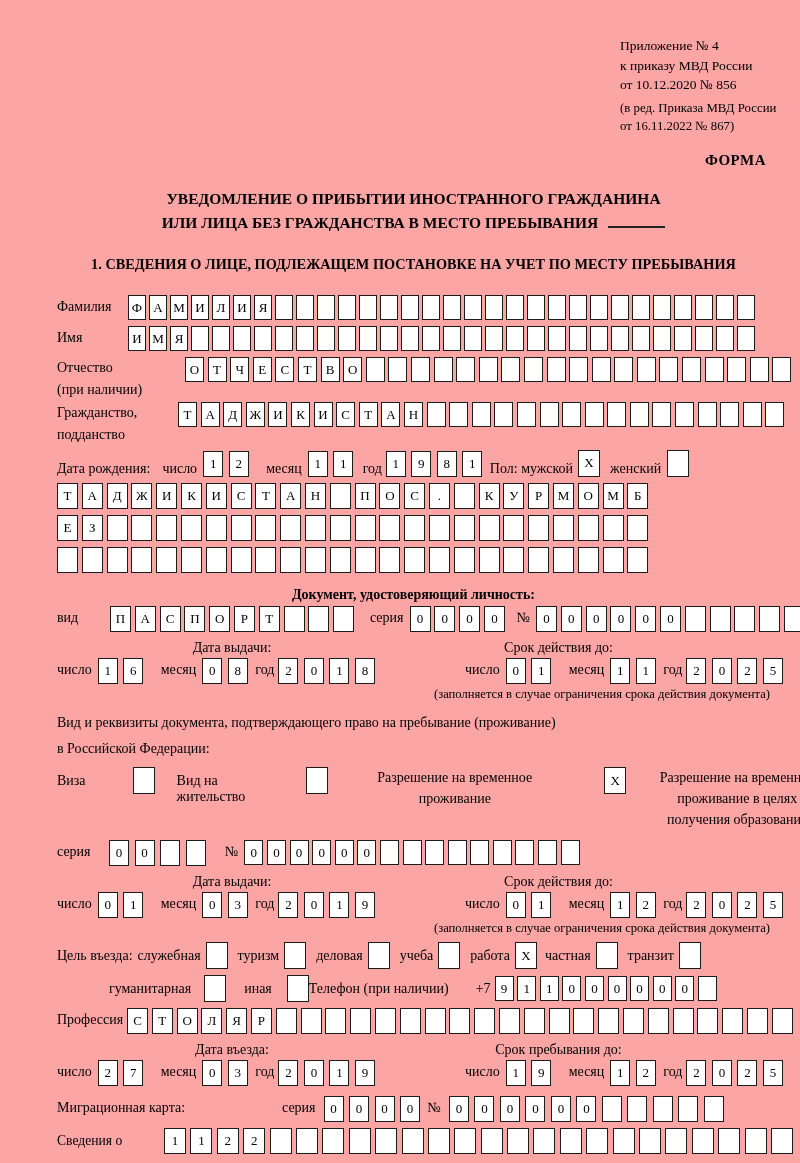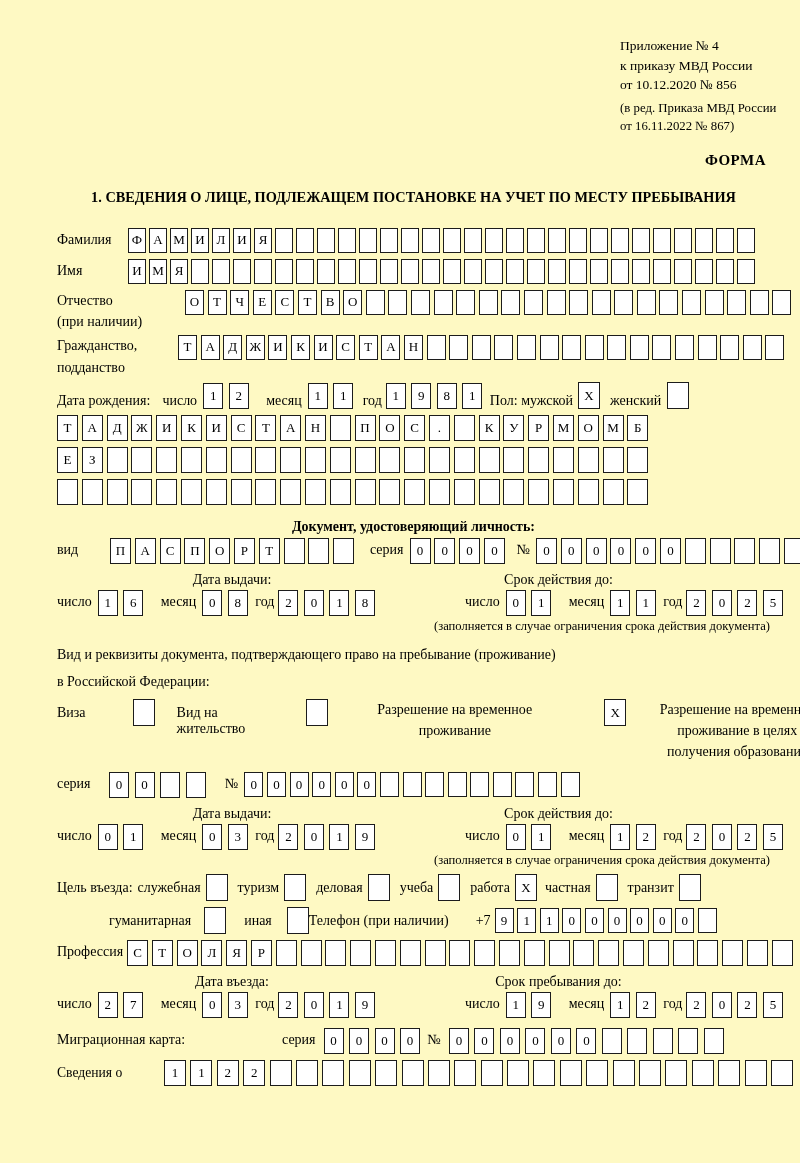--- a/index.html
+++ b/index.html
@@ -1,17 +1,17 @@
 <!DOCTYPE html>
 <html lang="ru"><head>
 <meta charset="utf-8">
 <style>
   html,body{margin:0;padding:0;background:#888;}
   .page{
-    width:800px;height:1163px;background:#fef9c3;color:#000;
+    width:800px;height:1163px;background:#fca5a5;color:#000;
     font-family:"Liberation Serif","DejaVu Serif",serif;
     box-sizing:border-box;padding:36px 30px 10px 57px;
     position:relative;overflow:hidden;margin:0 auto;
   }
   .tn-line{font-size:13.5px;line-height:1.45;}
   .top-note{margin-left:563px;width:200px;}
   .tn2{margin-top:5px;}
   .tn2 .tn-line{font-size:12.8px;line-height:1.4;}
   .forma{font-weight:bold;font-size:15px;text-align:right;margin-top:16px;padding-right:4px;letter-spacing:.5px;}
   .title{font-weight:bold;font-size:15.5px;text-align:center;margin-top:18px;line-height:1.6;}
@@ -66,20 +66,26 @@
     <div class="tn-line">к приказу МВД России</div>
     <div class="tn-line">от 10.12.2020 № 856</div>
     <div class="tn2">
       <div class="tn-line">(в ред. Приказа МВД России</div>
       <div class="tn-line">от 16.11.2022 № 867)</div>
     </div>
   </div>
 
   <div class="forma">ФОРМА</div>
 
+  <div class="title">
+    <div>УВЕДОМЛЕНИЕ О ПРИБЫТИИ ИНОСТРАННОГО ГРАЖДАНИНА</div>
+    <div>
+      <span>ИЛИ ЛИЦА БЕЗ ГРАЖДАНСТВА В МЕСТО ПРЕБЫВАНИЯ</span><span class="blank"></span>
+    </div>
+  </div>
 
   <div class="sec-head">1. СВЕДЕНИЯ О ЛИЦЕ, ПОДЛЕЖАЩЕМ ПОСТАНОВКЕ НА УЧЕТ ПО МЕСТУ ПРЕБЫВАНИЯ</div>
 
   <div class="form-body">
 
     <div class="frow mt24">
       <span class="lbl w71">Фамилия</span>
       <span class="boxes">
           <span class="cell">Ф</span>
           <span class="cell">А</span>

